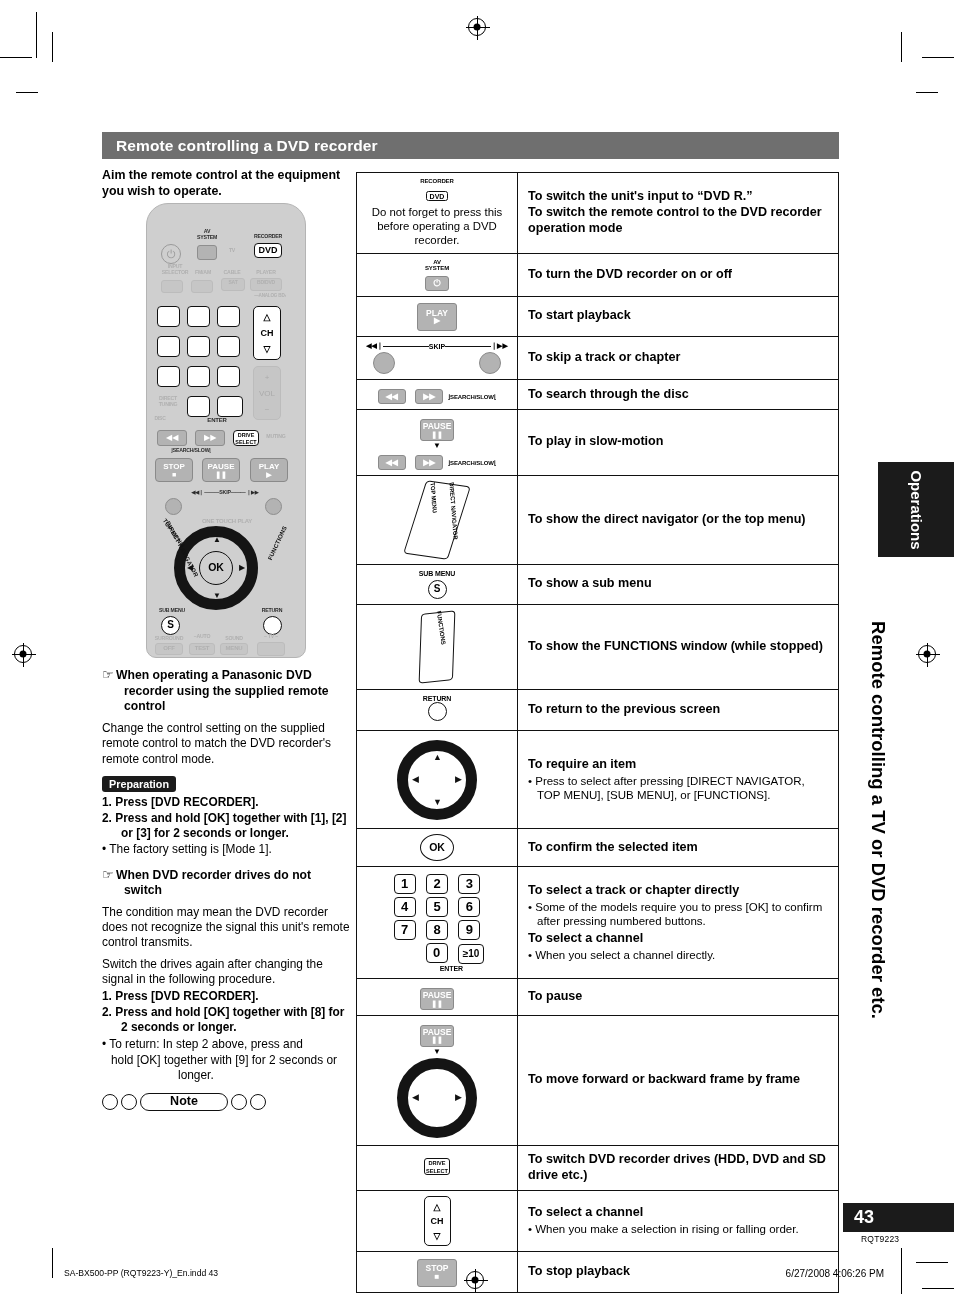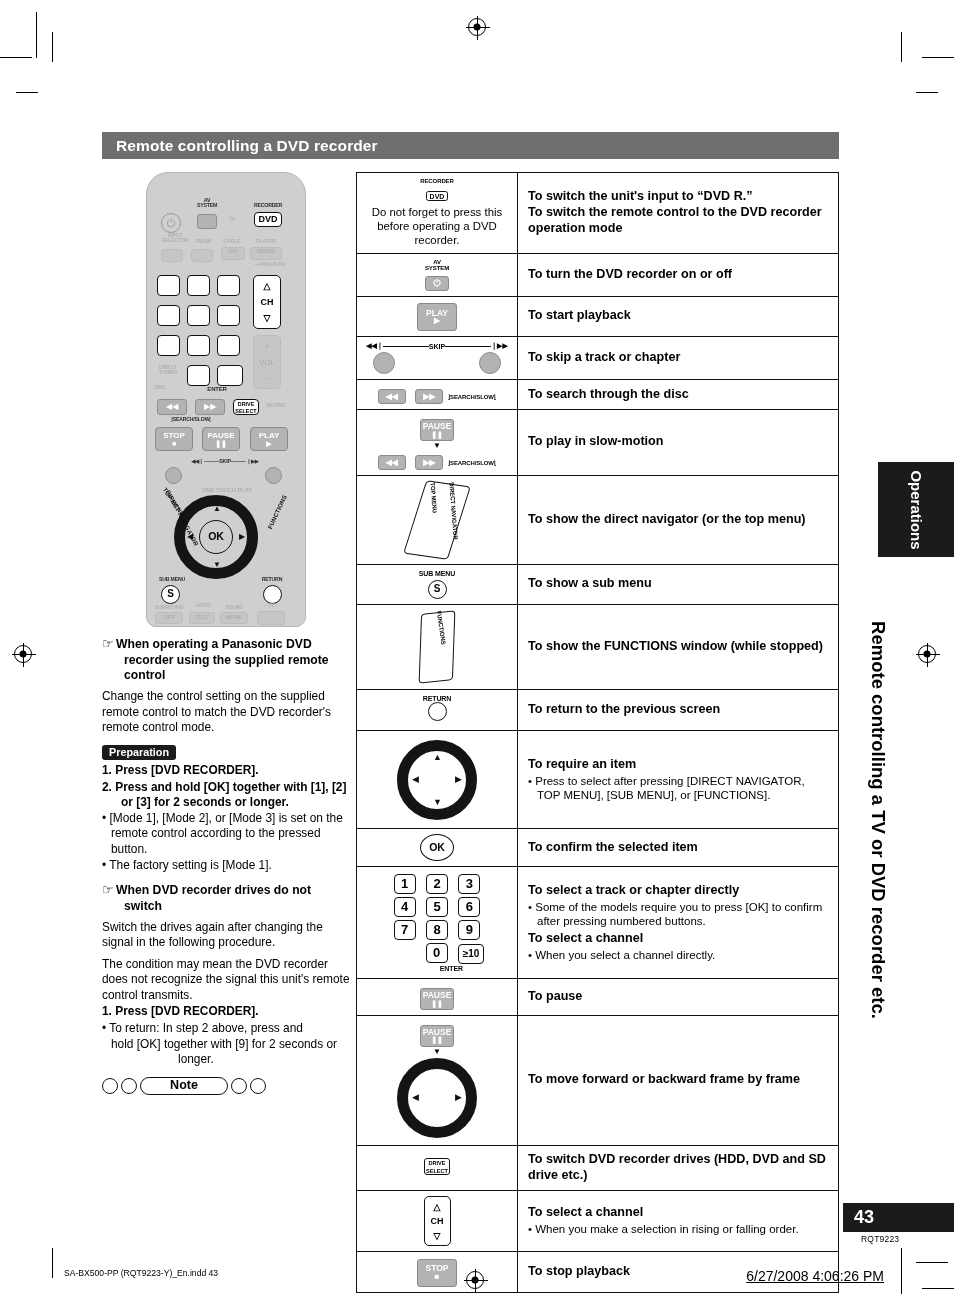--- a/index.html
+++ b/index.html
@@ -275,21 +275,21 @@
   .rqt {
     position:absolute; left:861px; top:1234px;
     font-size:8.5px; letter-spacing:0.2px;
   }
 
   
   .footer-left {
     position:absolute; left:64px; top:1268px; font-size:8.6px;
   }
   .footer-right {
-    position:absolute; right:70px; top:1268px; font-size:14px;text-decoration:underline;
+    position:absolute; right:70px; top:1268px; font-size:10px;
   }
 </style>
 </head>
 <body>
 
 <div class="crop" style="left:36px;top:12px;width:1px;height:46px;"></div>
 <div class="crop" style="left:0px;top:57px;width:32px;height:1px;"></div>
 <div class="crop" style="left:52px;top:32px;width:1px;height:30px;"></div>
 <div class="crop" style="left:16px;top:92px;width:22px;height:1px;"></div>
 <div class="crop" style="left:901px;top:32px;width:1px;height:30px;"></div>
@@ -312,20 +312,21 @@
 <div class="reg" style="left:466px;top:1271px;">
     <span class="dot"></span>
   </div>
 
 <div class="section-bar">
   <div class="title">Remote controlling a DVD recorder</div>
 </div>
 
 <div class="leftcol">
 
+  <p class="lead">Aim the remote control at the equipment you wish to operate.</p>
 
   
   <div class="remote-wrap">
     <div class="remote">
 
       <div class="rm-power">⏻</div>
       <style>.remote .rm-power{left:14px;top:40px;}</style>
 
       <div class="rm-lbl" style="left:38px;top:25px;width:44px;">AV<br>SYSTEM</div>
       <div class="rm-btn" style="left:50px;top:41px;width:20px;height:15px;"></div>
@@ -436,32 +437,32 @@
     <span>When operating a Panasonic DVD recorder using the supplied remote control</span>
   </div>
   <p class="para">Change the control setting on the supplied remote control to match the DVD recorder's remote control mode.</p>
 
   <span class="prep-badge">Preparation</span>
 
   <div class="numlist">
     <div class="numitem">1.  Press [DVD RECORDER].</div>
     <div class="numitem">2.  Press and hold [OK] together with [1], [2] or [3] for 2 seconds or longer.</div>
   </div>
-  <div class="bullet">• [Mode 1], [Mode 2], or [Mode 3] is set on the remote control according to the pressed button.</div>
   <div class="bullet">• The factory setting is [Mode 1].</div>
 
   <div class="hdg">
     <span class="hand">☞</span>
     <span>When DVD recorder drives do not switch</span>
   </div>
+  <p class="para">The condition may mean the DVD recorder does not recognize the signal this unit's remote control transmits.</p>
   <p class="para">Switch the drives again after changing the signal in the following procedure.</p>
-  <p class="para">The condition may mean the DVD recorder does not recognize the signal this unit's remote control transmits.</p>
 
   <div class="numlist">
     <div class="numitem">1.  Press [DVD RECORDER].</div>
+    <div class="numitem">2.  Press and hold [OK] together with [8] for 2 seconds or longer.</div>
   </div>
   <div class="bullet">• To return: In step 2 above, press and</div>
   <div class="bullet indent2">hold [OK] together with [9] for 2 seconds or longer.</div>
 
   <div class="note-bar">
     <div class="note-circ"></div>
     <div class="note-circ"></div>
     <div class="note-pill">Note</div>
     <div class="note-circ"></div>
     <div class="note-circ"></div>

